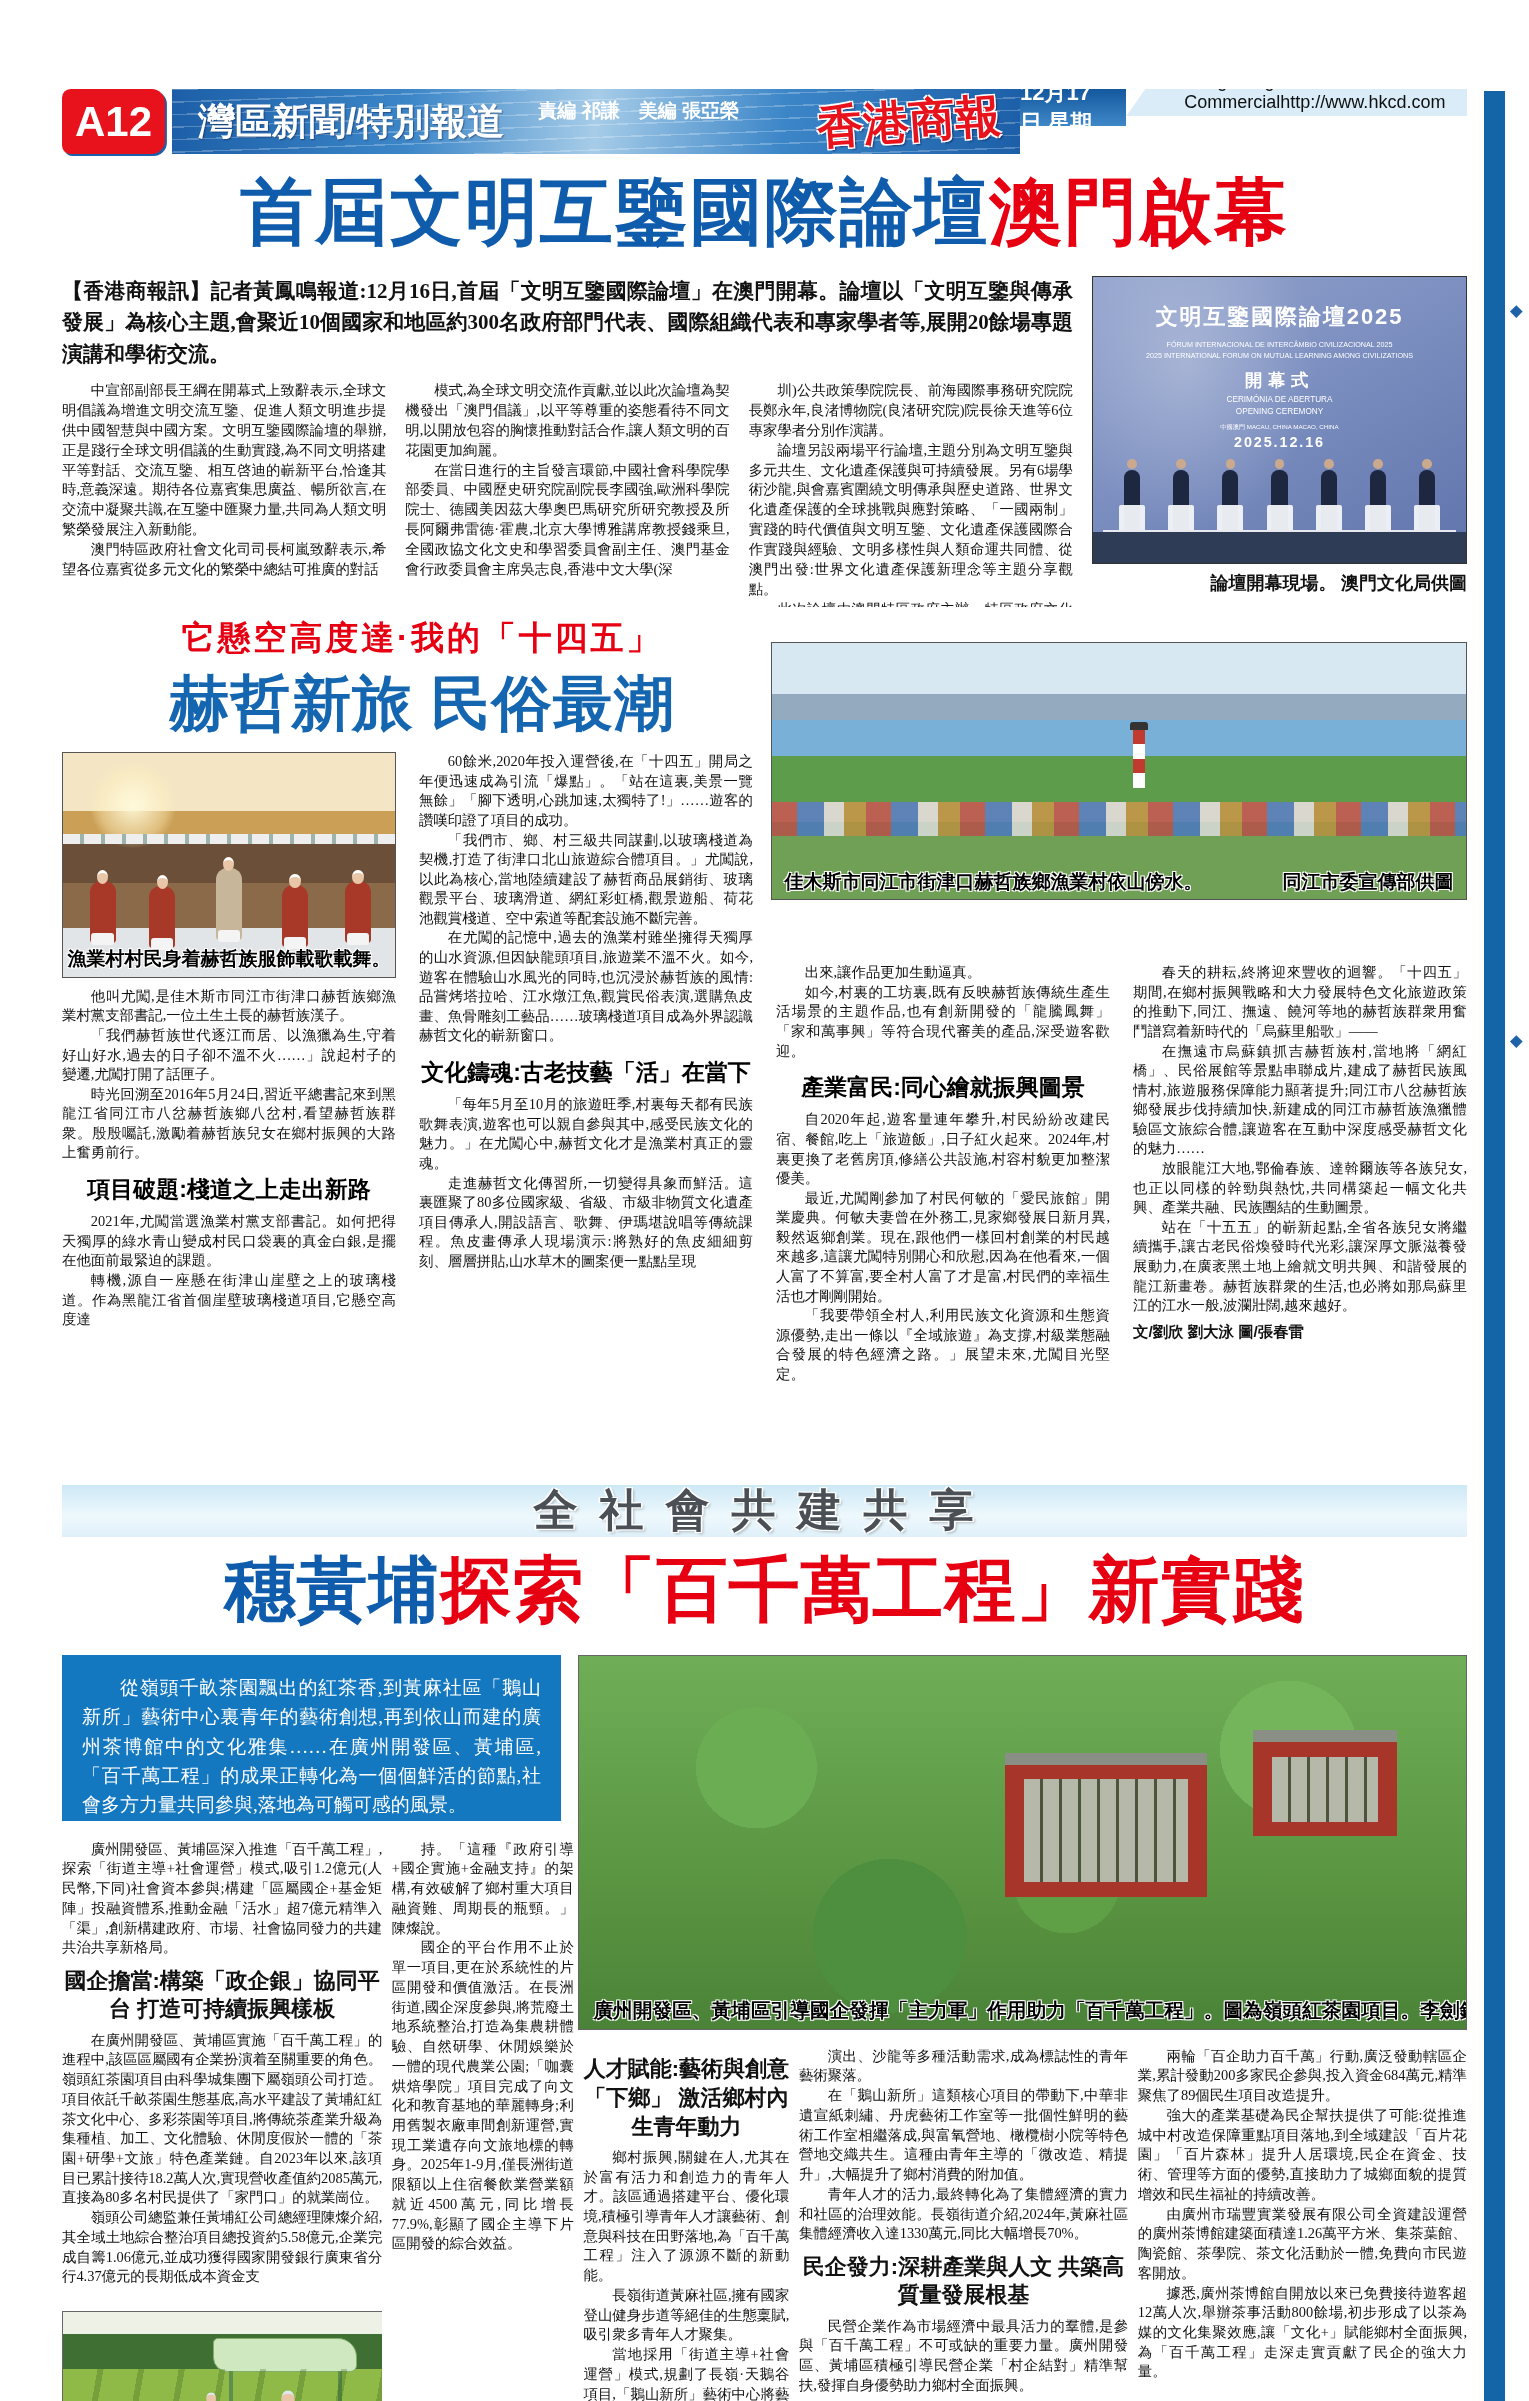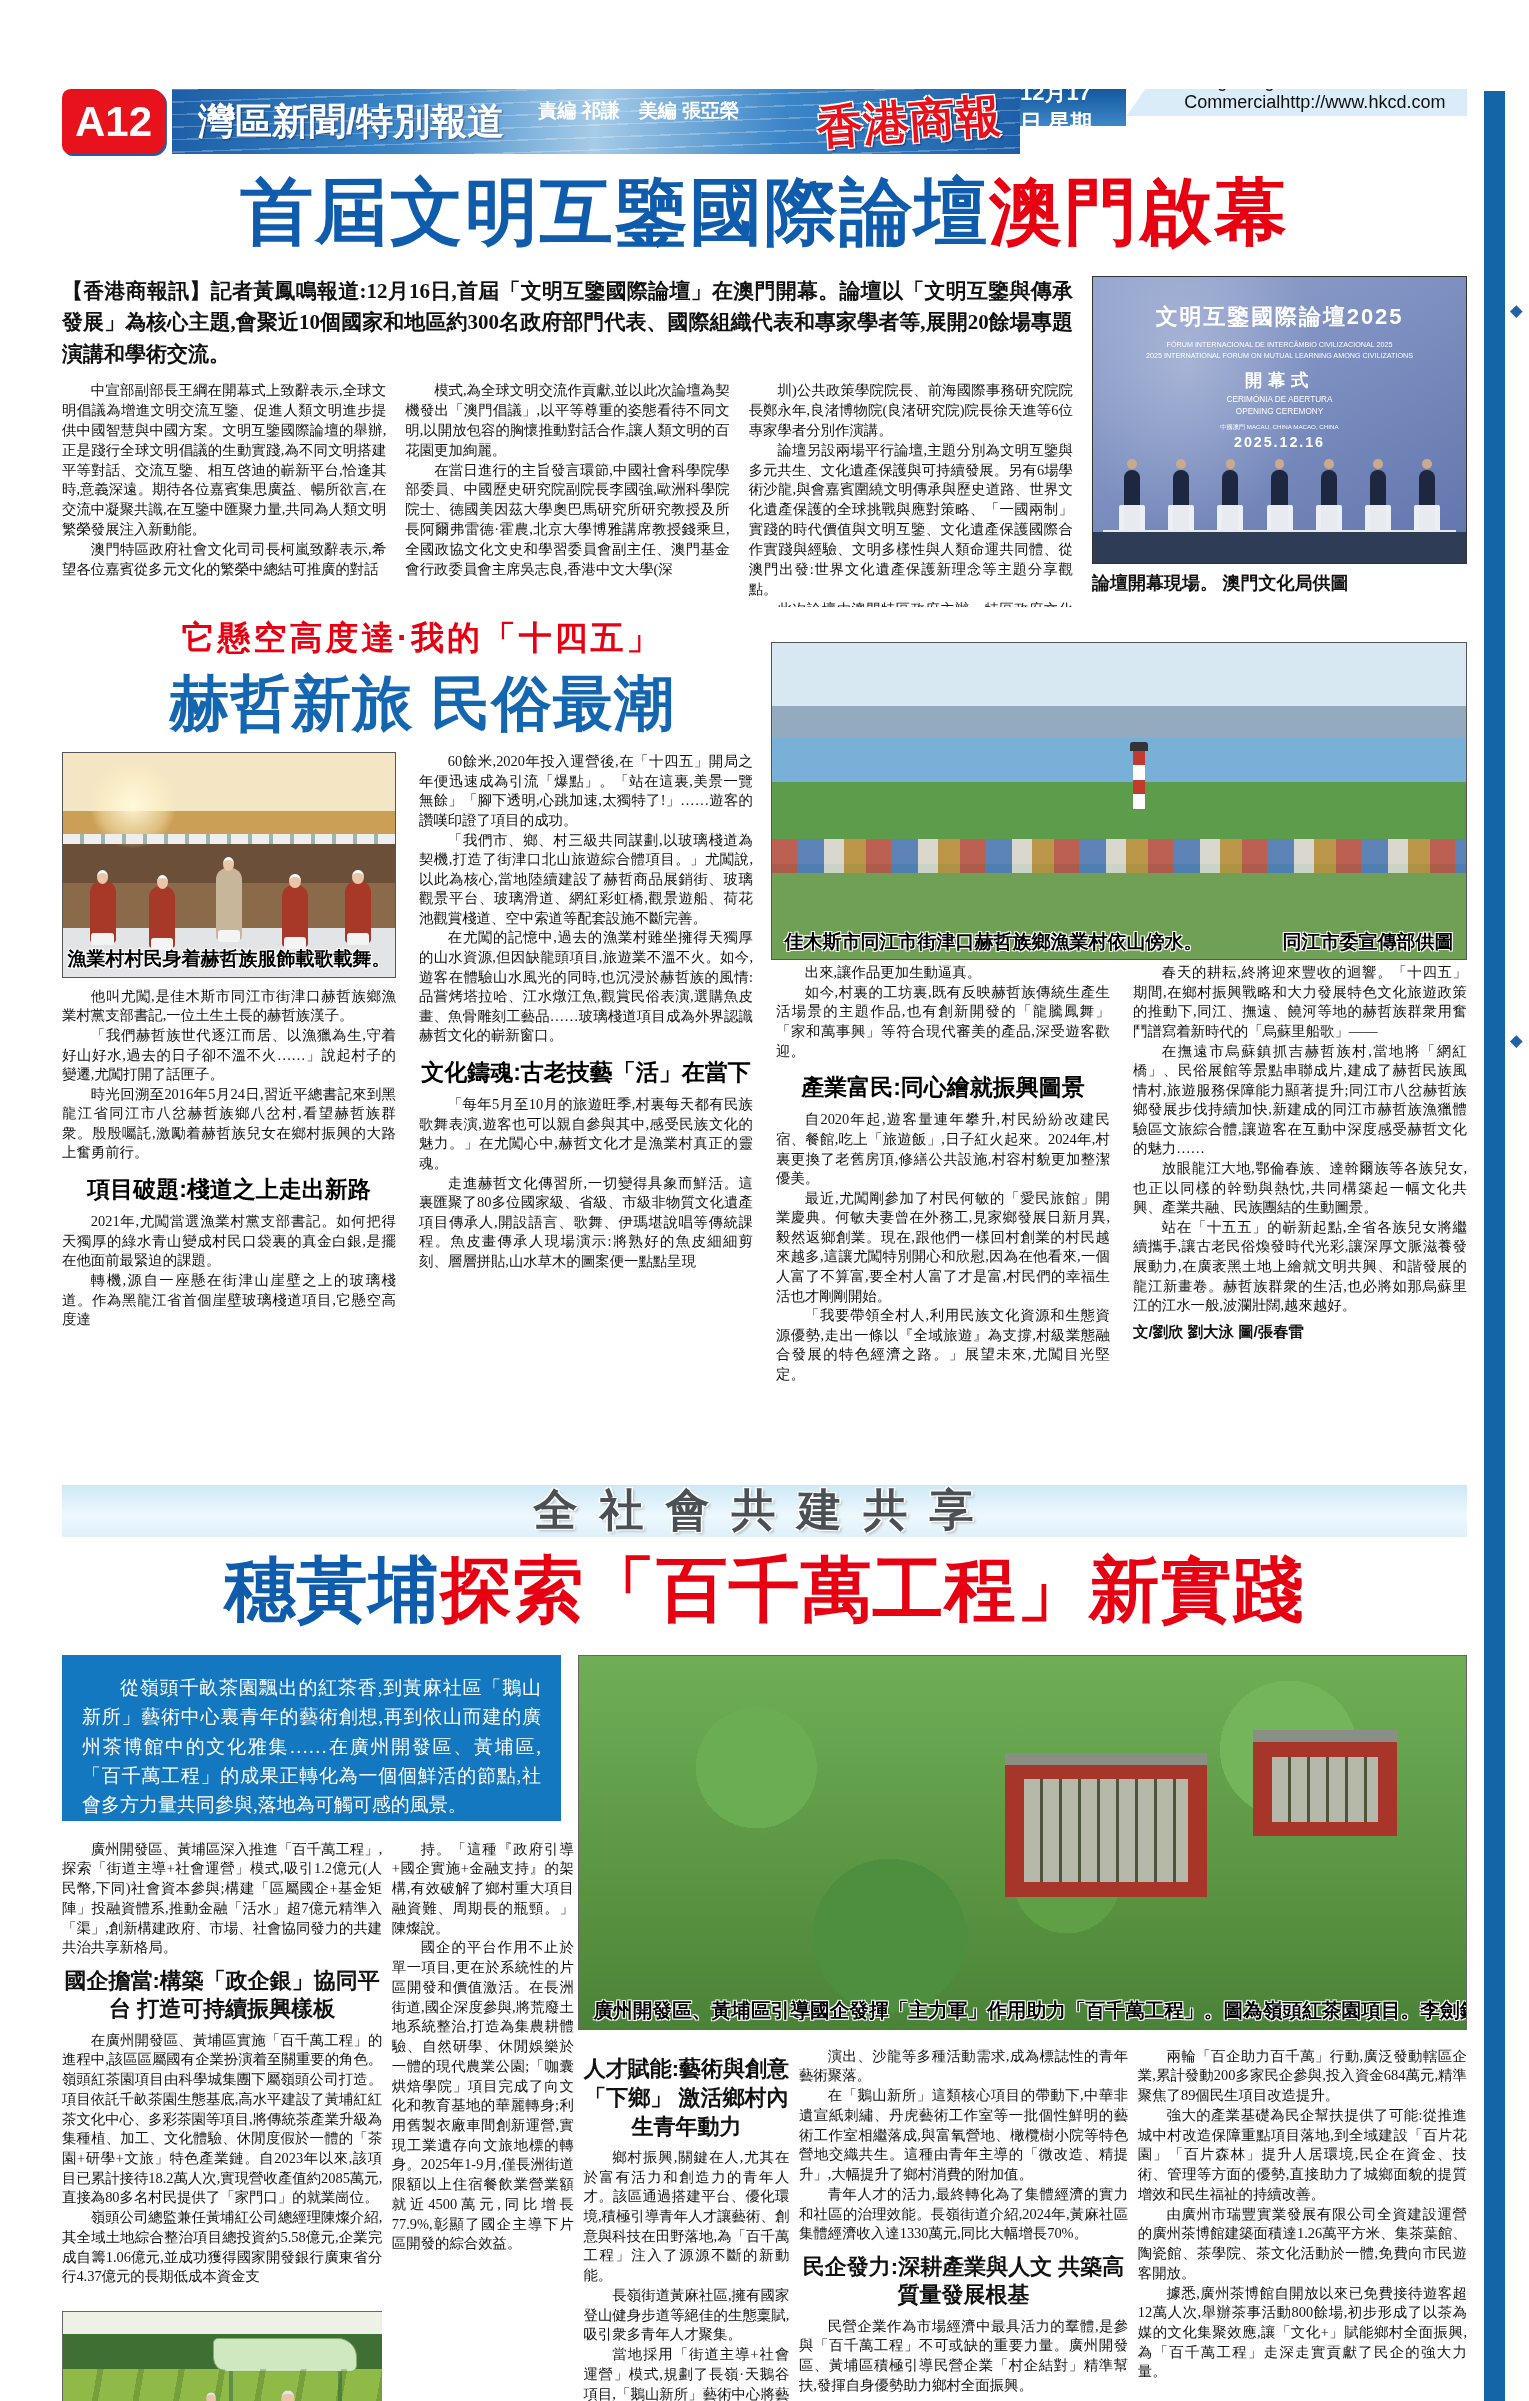--- a/index.html
+++ b/index.html
@@ -60,42 +60,42 @@
   .f-t4 { font-size:17.3px; font-weight:bold; margin-top:8.6px; letter-spacing:5.8px; position:relative;}
   .f-t5,.f-t6 { font-size:8.2px; margin-top:2.9px; position:relative;}
   .f-t7 { font-size:6.2px; margin-top:6.7px; position:relative;}
   .f-t8 { font-size:14.4px; font-weight:bold; margin-top:1.9px; letter-spacing:1.9px; position:relative;}
   .f-stage { position:absolute; bottom:0; left:0; right:0; height:31px; background:#2e3d55; }
   .f-base { position:absolute; bottom:25px; left:9.6px; right:9.6px; height:7.7px; background:#e8eaf0; }
   .f-people { position:absolute; bottom:32px; left:0; right:0; display:flex; justify-content:space-around; padding:0 14.4px; }
   .f-man { width:16.3px; height:61px; background:#1d2740; border-radius:7.7px 7.7px 0 0; position:relative; }
   .f-man:before { content:""; position:absolute; top:-10.6px; left:3.4px; width:9.6px; height:9.6px; border-radius:50%; background:#caa98f; }
   .f-man:after { content:""; position:absolute; bottom:-4.8px; left:-4.8px; width:26px; height:31px; background:#f2f4f8; opacity:.95; border-radius:1.9px; }
-  .ph-cap-right { margin-top:6.7px; font:bold 18px "Liberation Serif",serif; }
+  .ph-cap-right { margin-top:6.7px; font:bold 18px "Liberation Serif",serif; text-align:right; }
 
   
   .a2 { position:relative; margin-top:8.6px; }
   .a2-kicker { width:720px; text-align:center; color:#e60012; font:bold 33px "Liberation Sans",sans-serif; letter-spacing:2.9px; }
   .a2-head { width:720px; text-align:center; color:#1566b0; font:bold 60px "Liberation Sans",sans-serif; letter-spacing:1px; margin-top:2.9px; white-space:nowrap;}
   .a2-body { display:flex; gap:23px; margin-top:7.7px; height:720px; overflow:hidden; }
   .a2-body .col { flex:1; overflow:hidden; }
   .body2 p { font-size:14.4px; line-height:1.36; }
   .subhead { font:bold 23px "Liberation Sans",sans-serif; text-align:center; margin:10.6px 0 7.7px 0; color:#000; }
   .ph-dancers { width:100%; height:226px; position:relative; overflow:hidden; margin-bottom:8.6px; border:0.5px solid #555;
         background:linear-gradient(180deg,#f4e6c4 0 26%,#cb9f56 26% 40%,#6b4f38 40% 58%,#8a6a48 58% 78%,#e2e5e8 78% 100%); }
   .ph-dancers:before { content:""; position:absolute; left:8%; top:4%; width:86px; height:86px; border-radius:50%;
         background:radial-gradient(circle,rgba(255,250,220,.95),rgba(255,240,190,.4) 55%,transparent 72%); }
   .ph-dancers:after { content:""; position:absolute; top:36%; left:0; right:0; height:10.6px;
         background:repeating-linear-gradient(90deg,#eee 0 17.3px,#9db3ae 17.3px 21px); }
   .dancer { position:absolute; bottom:34px; width:26px; height:62px; background:#a83828; border-radius:11.5px 11.5px 3.8px 3.8px; }
   .dancer:before { content:""; position:absolute; top:-11.5px; left:7.2px; width:11.5px; height:11.5px; border-radius:50%; background:#e9c6a8; border-top:3.8px solid #fff; }
   .dancer:after { content:""; position:absolute; bottom:-1.9px; left:1.9px; right:1.9px; height:12.5px; background:#f4f4f4; border-radius:2.9px; }
   .cap-on { position:absolute; bottom:4.8px; left:0; right:0; text-align:center; font:bold 19px "Liberation Serif",serif; color:#000;
         text-shadow:-1px -1px 0 #fff,1px -1px 0 #fff,-1px 1px 0 #fff,1px 1px 0 #fff; }
-  .a2-photo { position:absolute; top:26.4px; right:0; width:696px; height:318px; border:0.5px solid #555; overflow:hidden;
+  .a2-photo { position:absolute; top:26.4px; right:0; width:696px; height:258px; border:0.5px solid #555; overflow:hidden;
         background:linear-gradient(180deg,#d7e8f2 0 20%,#93aabf 20% 30%,#79b0d8 30% 44%,#5c9c4a 44% 62%,#cdbd7e 62% 70%,#6fa055 70% 100%); }
   .a2-photo .roofs { position:absolute; top:62%; left:0; right:0; height:34px;
         background:repeating-linear-gradient(90deg,#b8504a 0 25px,#4a78c0 25px 52px,#dcdcdc 52px 72px,#b89040 72px 94px); opacity:.85; }
   .a2-photo .lh { position:absolute; top:34%; left:52%; width:12.5px; height:58px; background:repeating-linear-gradient(180deg,#c03a30 0 14.4px,#fff 14.4px 29px); }
   .a2-photo .lh:before { content:""; position:absolute; top:-8.6px; left:-2.9px; width:18px; height:8.6px; background:#333; border-radius:2.9px 2.9px 0 0; }
   .a2-photo .cap2 { position:absolute; bottom:3.8px; left:0; right:0; display:flex; justify-content:space-between; padding:0 12.5px;
         font:bold 19px "Liberation Serif",serif; color:#000;
         text-shadow:-1px -1px 0 #fff,1px -1px 0 #fff,-1px 1px 0 #fff,1px 1px 0 #fff; }
   .byline { font-weight:bold; text-align:right; margin-top:6.7px; font-size:15.4px !important; text-indent:0 !important; font-family:"Liberation Sans",sans-serif;}
 

